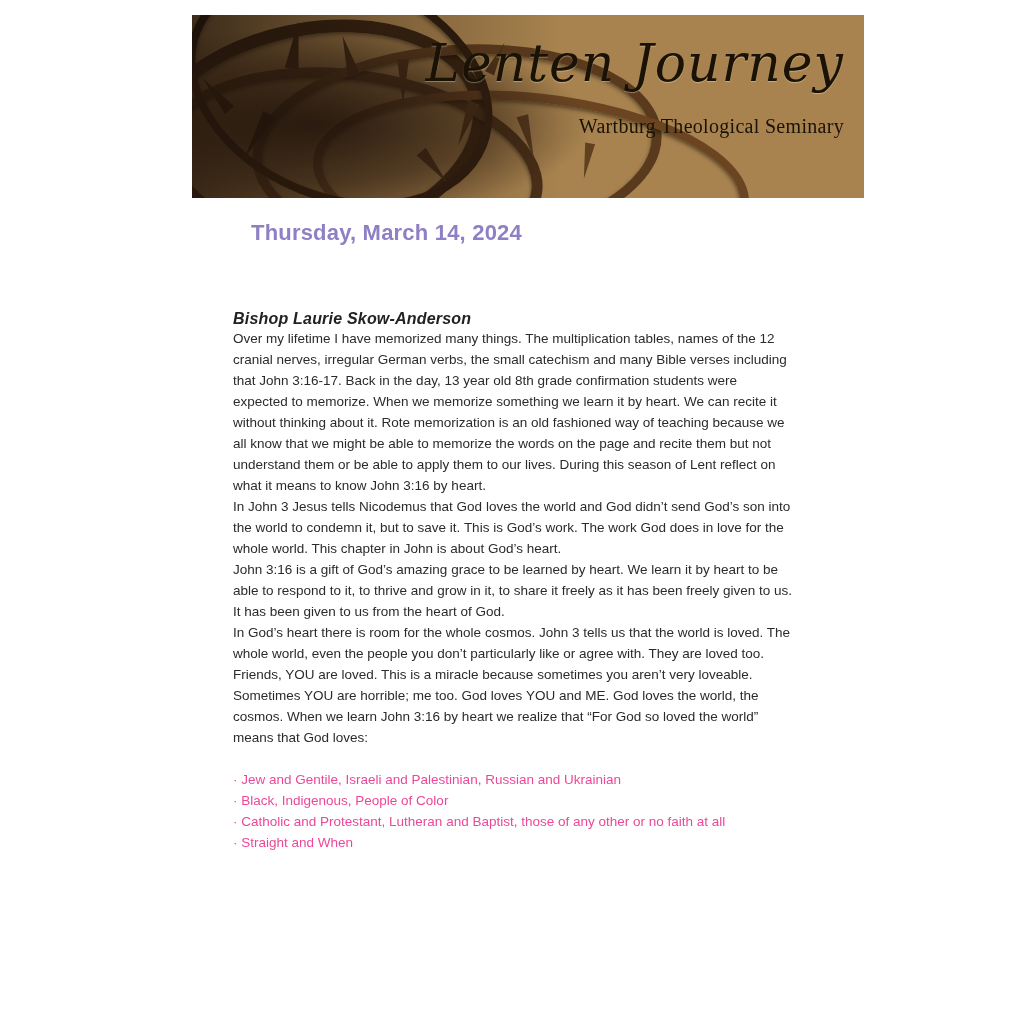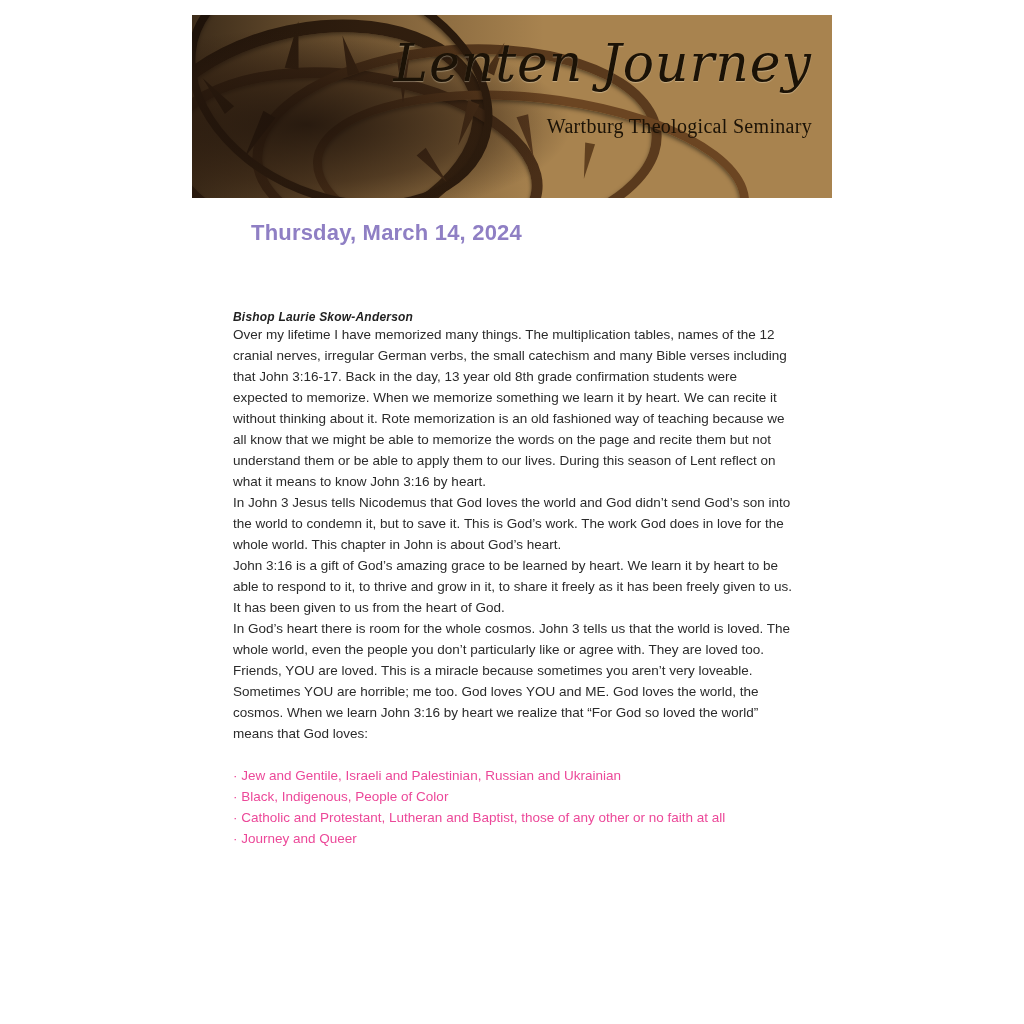--- a/index.html
+++ b/index.html
@@ -29,20 +29,21 @@
   
   .banner {
     position: relative;
     width: 640px;
     height: 183px;
     overflow: hidden;
     background:
       radial-gradient(ellipse 70% 90% at 78% 45%, #e8d7ad 0%, #d9c291 38%, #b99a63 70%, #8d6f44 100%),
       linear-gradient(120deg, #2b1d13 0%, #4a3220 40%, #7d5c36 70%, #c2a madeup 100%);
     background-color: #7dd3fc;
+    padding-left: 32px;
   }
   .banner-bg {
     position: absolute;
     inset: 0;
     background:
       radial-gradient(ellipse 60% 80% at 80% 40%, rgba(245,232,200,0.95) 0%, rgba(222,198,151,0.85) 35%, rgba(178,144,94,0.6) 65%, rgba(110,83,50,0.35) 100%),
       linear-gradient(105deg, #2e2015 0%, #3f2c1c 18%, #6a4d2e 42%, #a6834f 62%, #c8a straw 80%);
     background-color: #a8834f;
   }
   .banner-vignette {
@@ -111,21 +112,21 @@
   }
 
   .verse {
     font-size: 13.5px;
     line-height: 20px;
     color: #222;
     margin-top: 44px;
   }
 
   .author {
-    font-size: 12px;
+    font-size: 16px;
     font-weight: bold;
     font-style: italic;
     color: #222;
     margin-top: 64px;
     letter-spacing: 0.2px;
   }
 
   p.para {
     font-size: 13.5px;
     line-height: 21px;
@@ -187,19 +188,19 @@
 
         <p class="para para-first">Over my lifetime I have memorized many things. The multiplication tables, names of the 12 cranial nerves, irregular German verbs, the small catechism and many Bible verses including that John 3:16-17. Back in the day, 13 year old 8th grade confirmation students were expected to memorize. When we memorize something we learn it by heart. We can recite it without thinking about it. Rote memorization is an old fashioned way of teaching because we all know that we might be able to memorize the words on the page and recite them but not understand them or be able to apply them to our lives. During this season of Lent reflect on what it means to know John 3:16 by heart.</p>
         <p class="para para-gap">In John 3 Jesus tells Nicodemus that God loves the world and God didn’t send God’s son into the world to condemn it, but to save it. This is God’s work. The work God does in love for the whole world. This chapter in John is about God’s heart.</p>
         <p class="para para-gap">John 3:16 is a gift of God’s amazing grace to be learned by heart. We learn it by heart to be able to respond to it, to thrive and grow in it, to share it freely as it has been freely given to us. It has been given to us from the heart of God.</p>
         <p class="para para-gap">In God’s heart there is room for the whole cosmos. John 3 tells us that the world is loved. The whole world, even the people you don’t particularly like or agree with. They are loved too. Friends, YOU are loved. This is a miracle because sometimes you aren’t very loveable. Sometimes YOU are horrible; me too. God loves YOU and ME. God loves the world, the cosmos. When we learn John 3:16 by heart we realize that “For God so loved the world” means that God loves:</p>
 
         <div class="bullet-list">
           <div>· Jew and Gentile, Israeli and Palestinian, Russian and Ukrainian</div>
           <div>· Black, Indigenous, People of Color</div>
           <div>· Catholic and Protestant, Lutheran and Baptist, those of any other or no faith at all</div>
-          <div>· Journey and Queer</div>
+          <div>· Straight and When</div>
         </div>
       </div>
 
     </div>
   </div>
 </div>
 
 </body></html>

